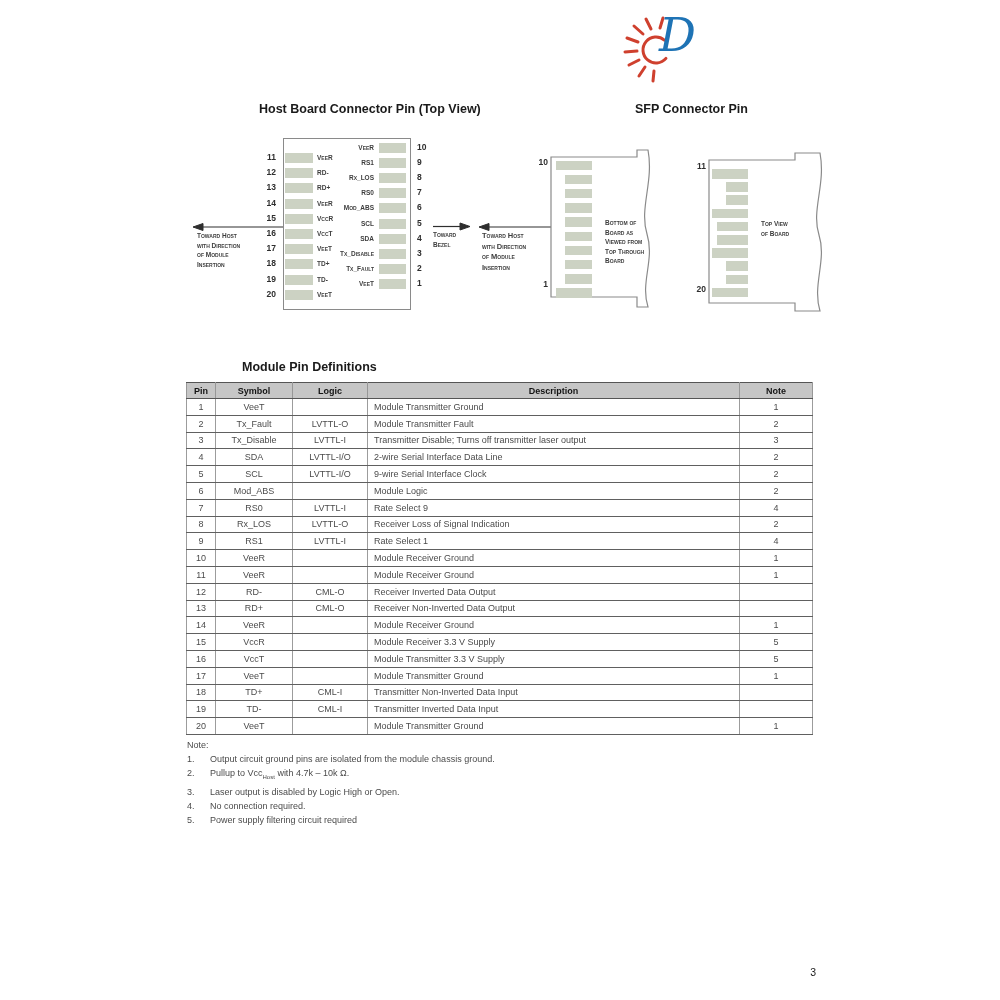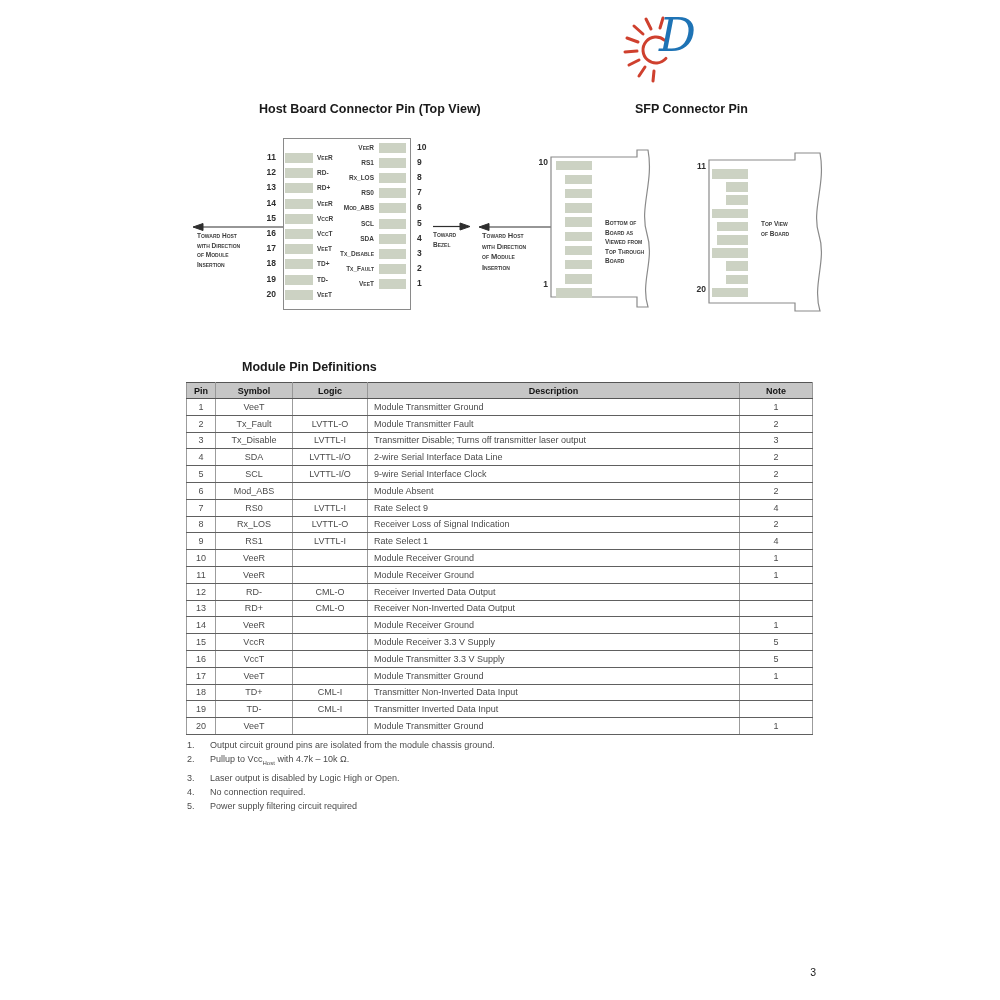--- a/index.html
+++ b/index.html
@@ -145,21 +145,21 @@
           <td>5</td>
           <td>SCL</td>
           <td>LVTTL-I/O</td>
           <td class="desc">9-wire Serial Interface Clock</td>
           <td>2</td>
         </tr>
         <tr>
           <td>6</td>
           <td>Mod_ABS</td>
           <td></td>
-          <td class="desc">Module Absent</td>
+          <td class="desc">Module Logic</td>
           <td>2</td>
         </tr>
         <tr>
           <td>7</td>
           <td>RS0</td>
           <td>LVTTL-I</td>
           <td class="desc">Rate Select 9</td>
           <td>4</td>
         </tr>
         <tr>
@@ -250,20 +250,21 @@
           <td>20</td>
           <td>VeeT</td>
           <td></td>
           <td class="desc">Module Transmitter Ground</td>
           <td>1</td>
         </tr>
       </tbody>
   </table>
 
   <div id="notes">
+    <div class="note-label">Note:</div>
     <div id="notes-list">
         <div class="note-row">
           <div class="note-num">1.</div>
           <div class="note-text"><span>Output circuit ground pins are isolated from the module chassis ground.</span></div>
         </div>
         <div class="note-row">
           <div class="note-num">2.</div>
           <div class="note-text"><span>Pullup to Vcc</span><sub>Host</sub><span> with 4.7k – 10k Ω.</span></div>
         </div>
         <div class="note-row">

